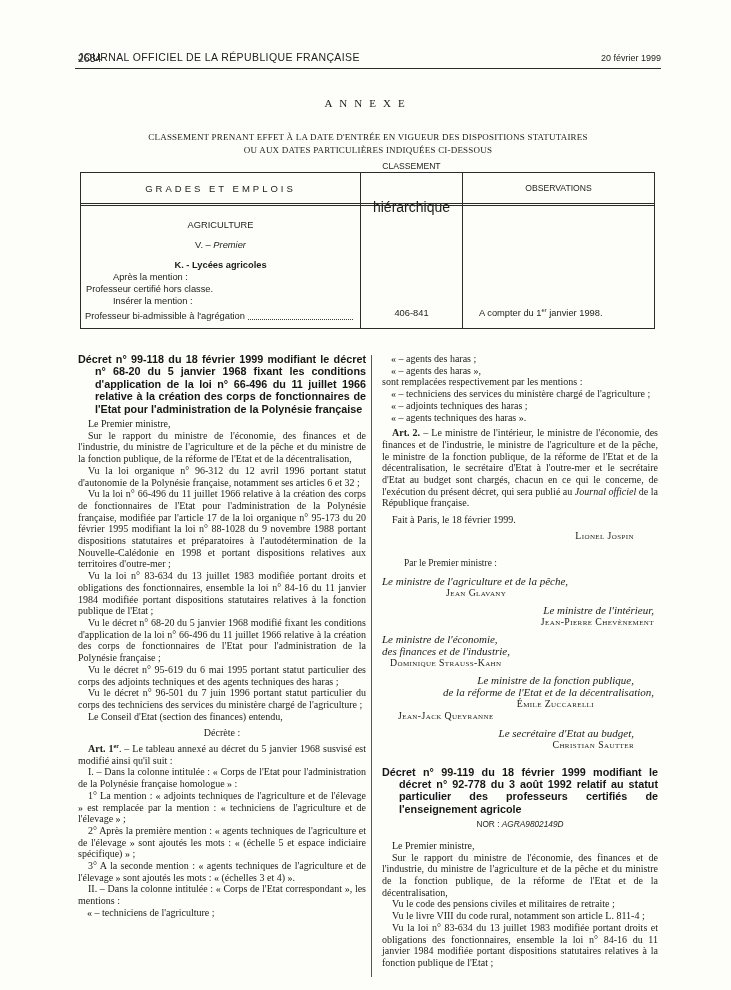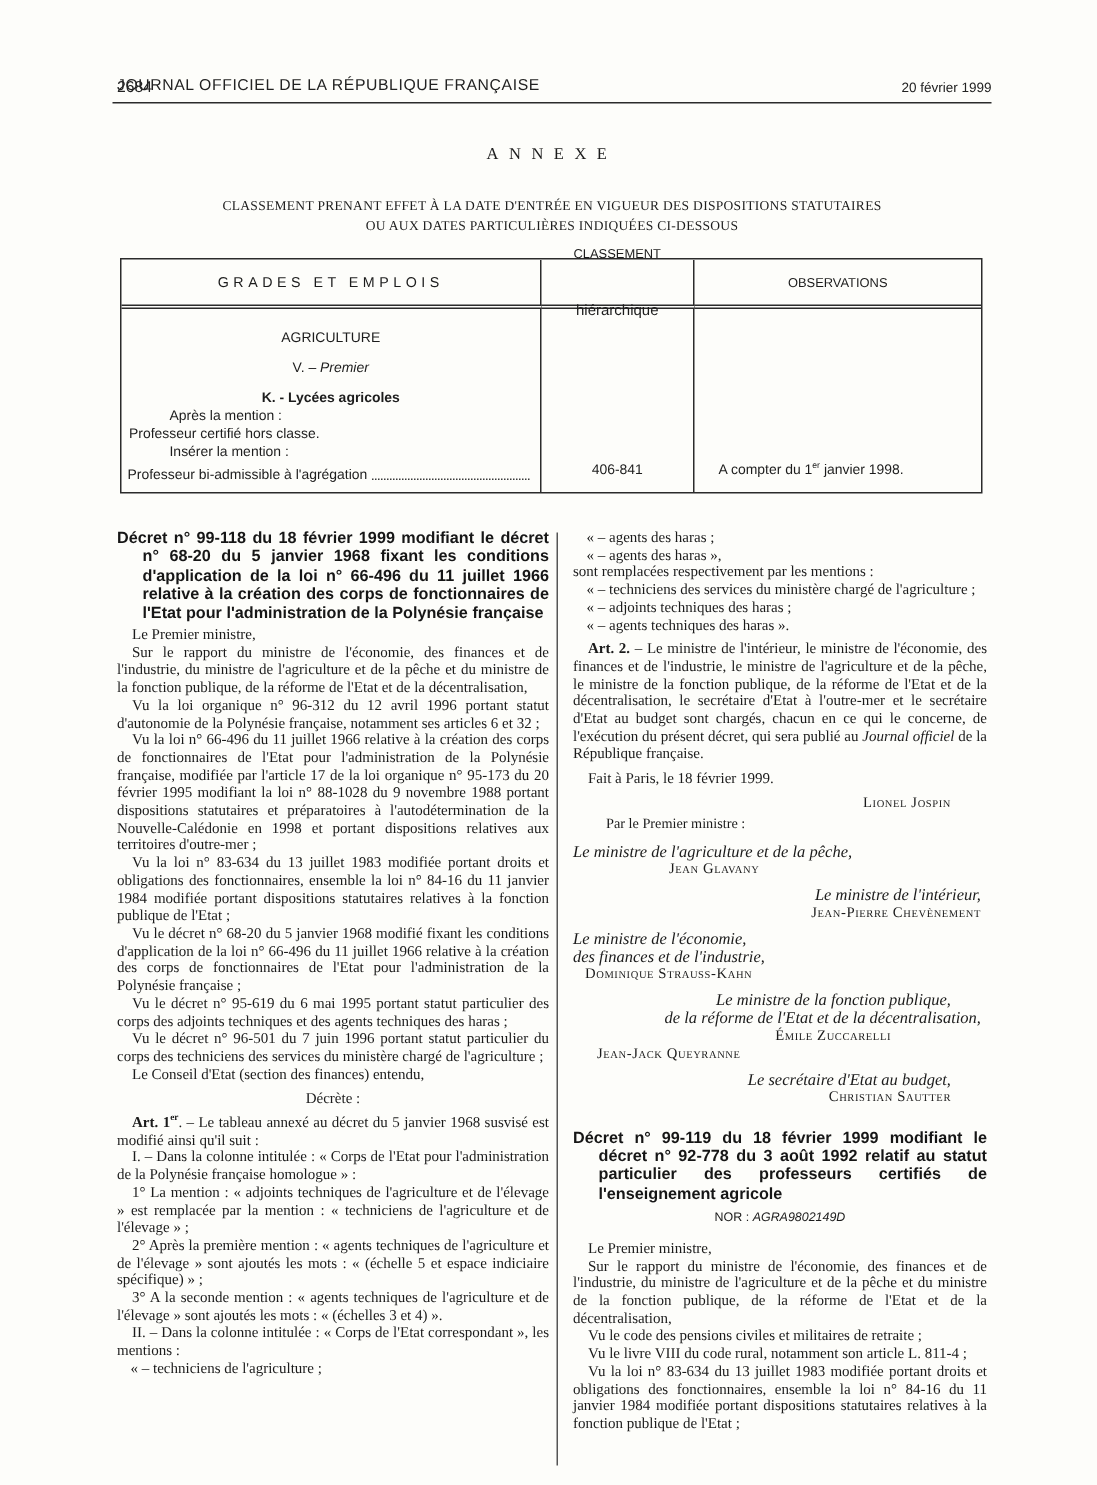--- a/index.html
+++ b/index.html
@@ -22,21 +22,21 @@
 
   
   .jo-table{position:absolute;left:80px;top:172px;width:575px;height:157px;
     border:1.4px solid #2b2b2b;font-family:"Liberation Sans",sans-serif;
     display:grid;grid-template-columns:280px 102px 1fr;grid-template-rows:33px 1fr;box-sizing:border-box;}
   .th{display:flex;flex-direction:column;align-items:center;justify-content:center;
     border-bottom:3px double #2b2b2b;}
   .th .l1{font-size:9.5px;}
   .th1 .l1{letter-spacing:3px;}
   .th2 .l1,.th3 .l1{font-size:8.6px;}
-  .th2 .l2{font-size:10px;margin-top:28px;}
+  .th2 .l2{font-size:14px;margin-top:28px;}
   .bdr{border-right:1.2px solid #2b2b2b;}
   .td{padding:2px 4px;box-sizing:border-box;}
   .td1{font-size:9.3px;line-height:11px;}
   .td2{display:flex;flex-direction:column;justify-content:flex-end;align-items:center;
     padding-bottom:10px;font-size:9.3px;}
   .td3{display:flex;flex-direction:column;justify-content:flex-end;
     padding:0 4px 10px 16px;font-size:9.3px;}
   .para{margin:0;}
   .tc{text-align:center;margin-top:9px;}
   .td1 .tc:first-child{margin-top:12px;}
@@ -57,21 +57,21 @@
     font-size:10.8px;line-height:12.4px;margin:0 0 3px 0;padding-left:17px;text-indent:-17px;
     text-align:justify;color:#161616;}
   .decree-title.second{margin-top:15px;}
 
   .ind{text-indent:10px;}
   .hang{padding-left:30px;text-indent:-21px;text-align:left;}
   .center{text-align:center;margin:5px 0 4px;}
   .nor{text-align:center;font-family:"Liberation Sans",sans-serif;font-size:8.3px;margin:4px 0 9px;}
   .art{margin-top:4px;}
   .fait{margin-top:5px;text-align:left;}
-  .byline{margin-top:3px;padding-left:22px;text-align:left;font-size:9.5px;}
+  .byline{margin-top:16px;padding-left:22px;text-align:left;font-size:9.5px;}
   .sig{font-style:italic;font-size:11px;line-height:12px;}
   .sig-l{margin-top:5px;text-align:left;}
   .sig-l2{text-align:left;}
   .sig-r{margin-top:5px;text-align:right;}
   .sig-r2{text-align:right;}
   .name{font-variant:small-caps;letter-spacing:.4px;font-size:9.8px;line-height:12px;}
   .name-l{text-align:left;}
   .name-r{text-align:right;}
   .pl8{padding-left:8px;}.pl16{padding-left:16px;}.pl64{padding-left:64px;}
   .pr4{padding-right:4px;}.pr24{padding-right:24px;}.pr64{padding-right:64px;}

